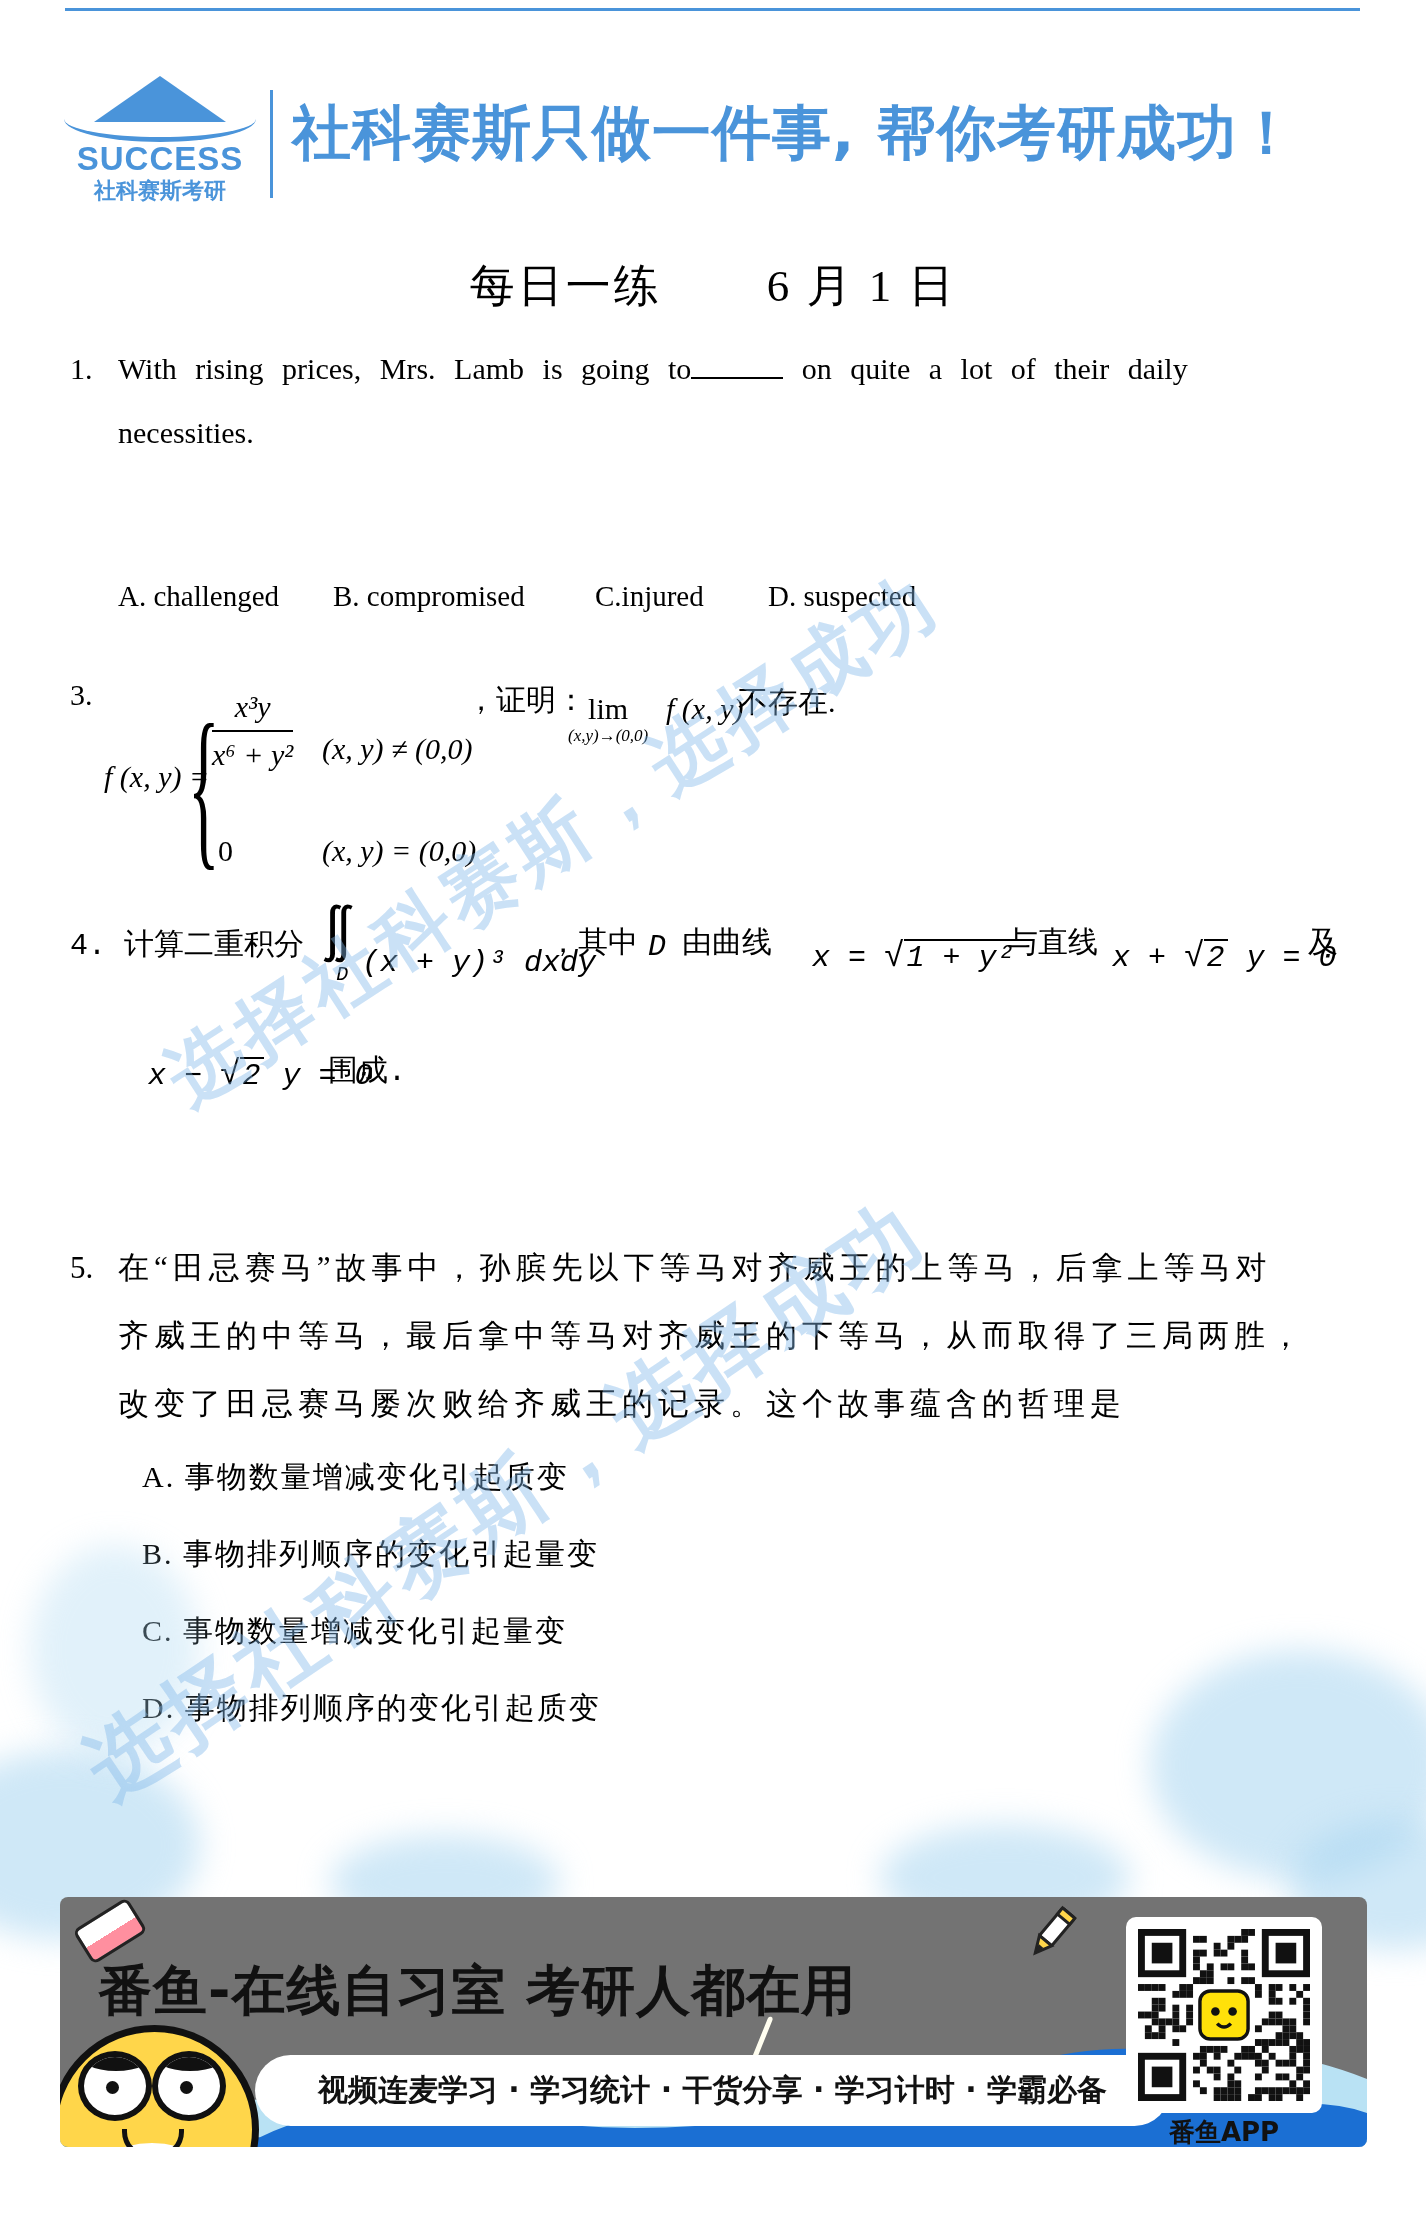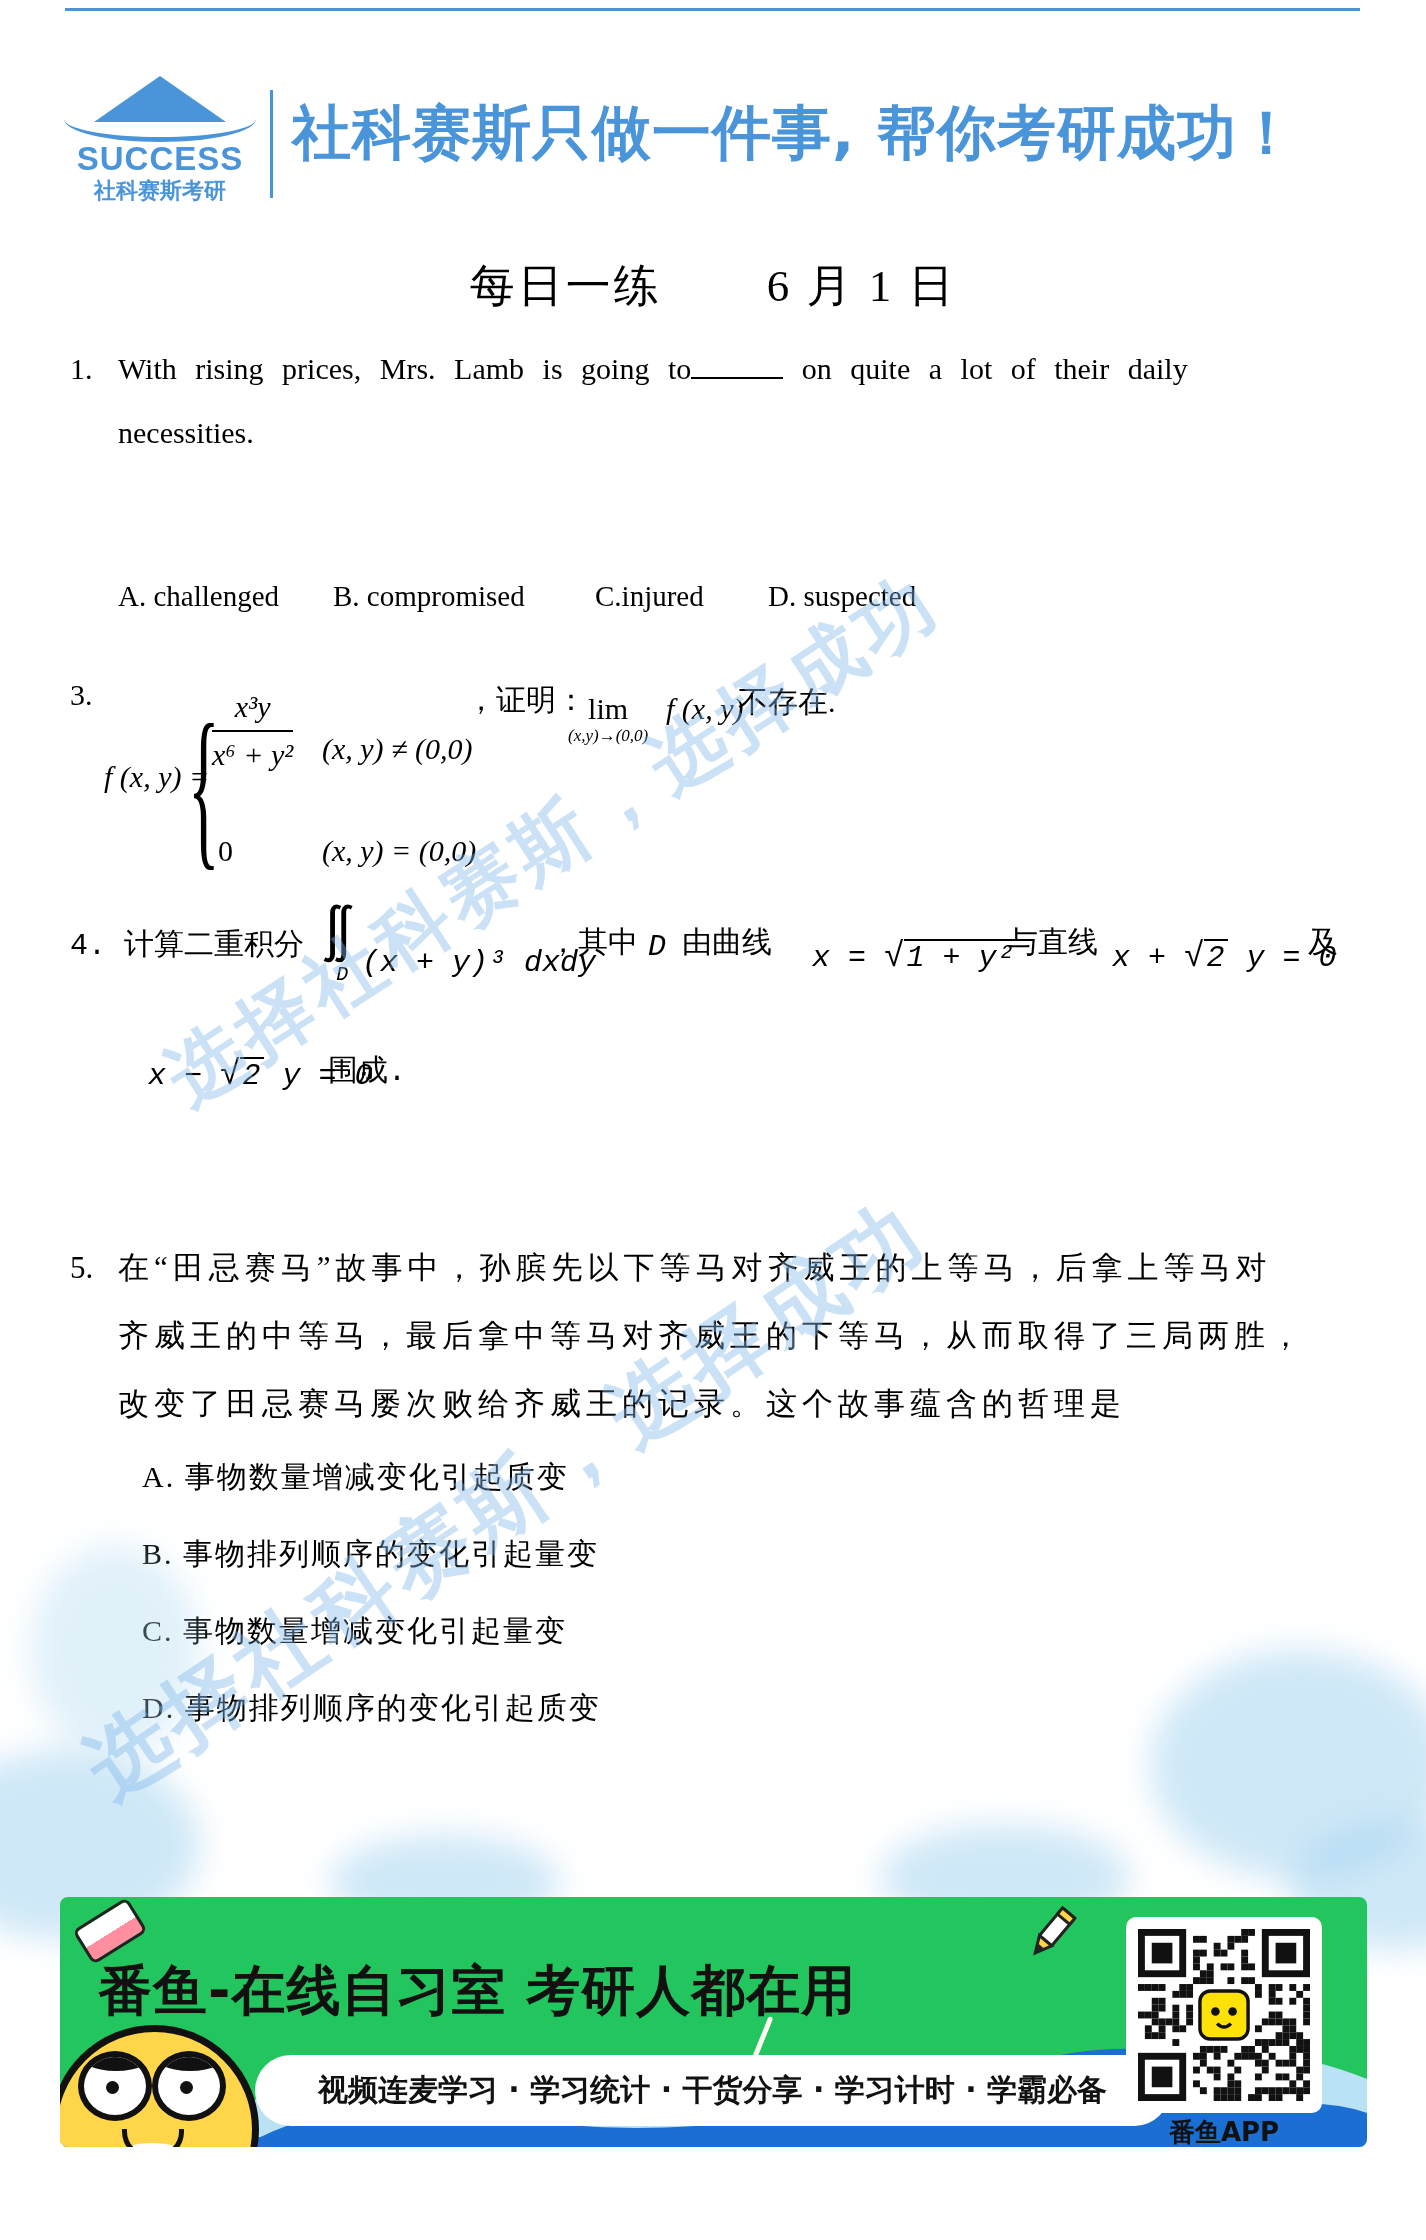--- a/index.html
+++ b/index.html
@@ -85,21 +85,21 @@
   .wm2{left:95px;top:1720px;font-size:84px;transform:rotate(-34deg);transform-origin:left center;}
   
   .blob{position:absolute;border-radius:50%;background:rgba(168,214,240,0.55);filter:blur(16px);}
   .b1{left:1150px;top:1650px;width:300px;height:230px;}
   .b2{left:-70px;top:1750px;width:270px;height:190px;}
   .b3{left:330px;top:1835px;width:230px;height:95px;}
   .b4{left:880px;top:1825px;width:250px;height:105px;}
   .b5{left:30px;top:1545px;width:170px;height:210px;background:rgba(168,214,240,0.35);}
   .b6{left:1290px;top:1820px;width:210px;height:130px;}
   
-  .banner{position:absolute;left:60px;top:1897px;width:1307px;height:250px;background:#22c55e;border-radius:8px;overflow:hidden;z-index:10;}
+  .banner{position:absolute;left:60px;top:1897px;width:1307px;height:250px;background:#737373;border-radius:8px;overflow:hidden;z-index:10;}
   .banner-title{position:absolute;left:38px;top:58px;font-family:"DejaVu Sans","Liberation Sans",sans-serif;
                 font-weight:900;font-size:54px;color:#111;z-index:3;white-space:nowrap;letter-spacing:1px;}
   .pill{position:absolute;left:195px;top:158px;width:915px;height:71px;background:#fff;border-radius:36px;z-index:3;
         display:flex;align-items:center;justify-content:center;font-family:"DejaVu Sans","Liberation Sans",sans-serif;
         font-weight:700;font-size:30px;color:#111;}
   .waves{position:absolute;left:0;bottom:0;width:100%;height:160px;z-index:2;}
   
   .eraser{position:absolute;left:18px;top:14px;width:58px;height:34px;transform:rotate(-32deg);z-index:3;
           border:3px solid #222;border-radius:7px;background:linear-gradient(180deg,#fff 55%,#ff8f9f 55%);}
   

